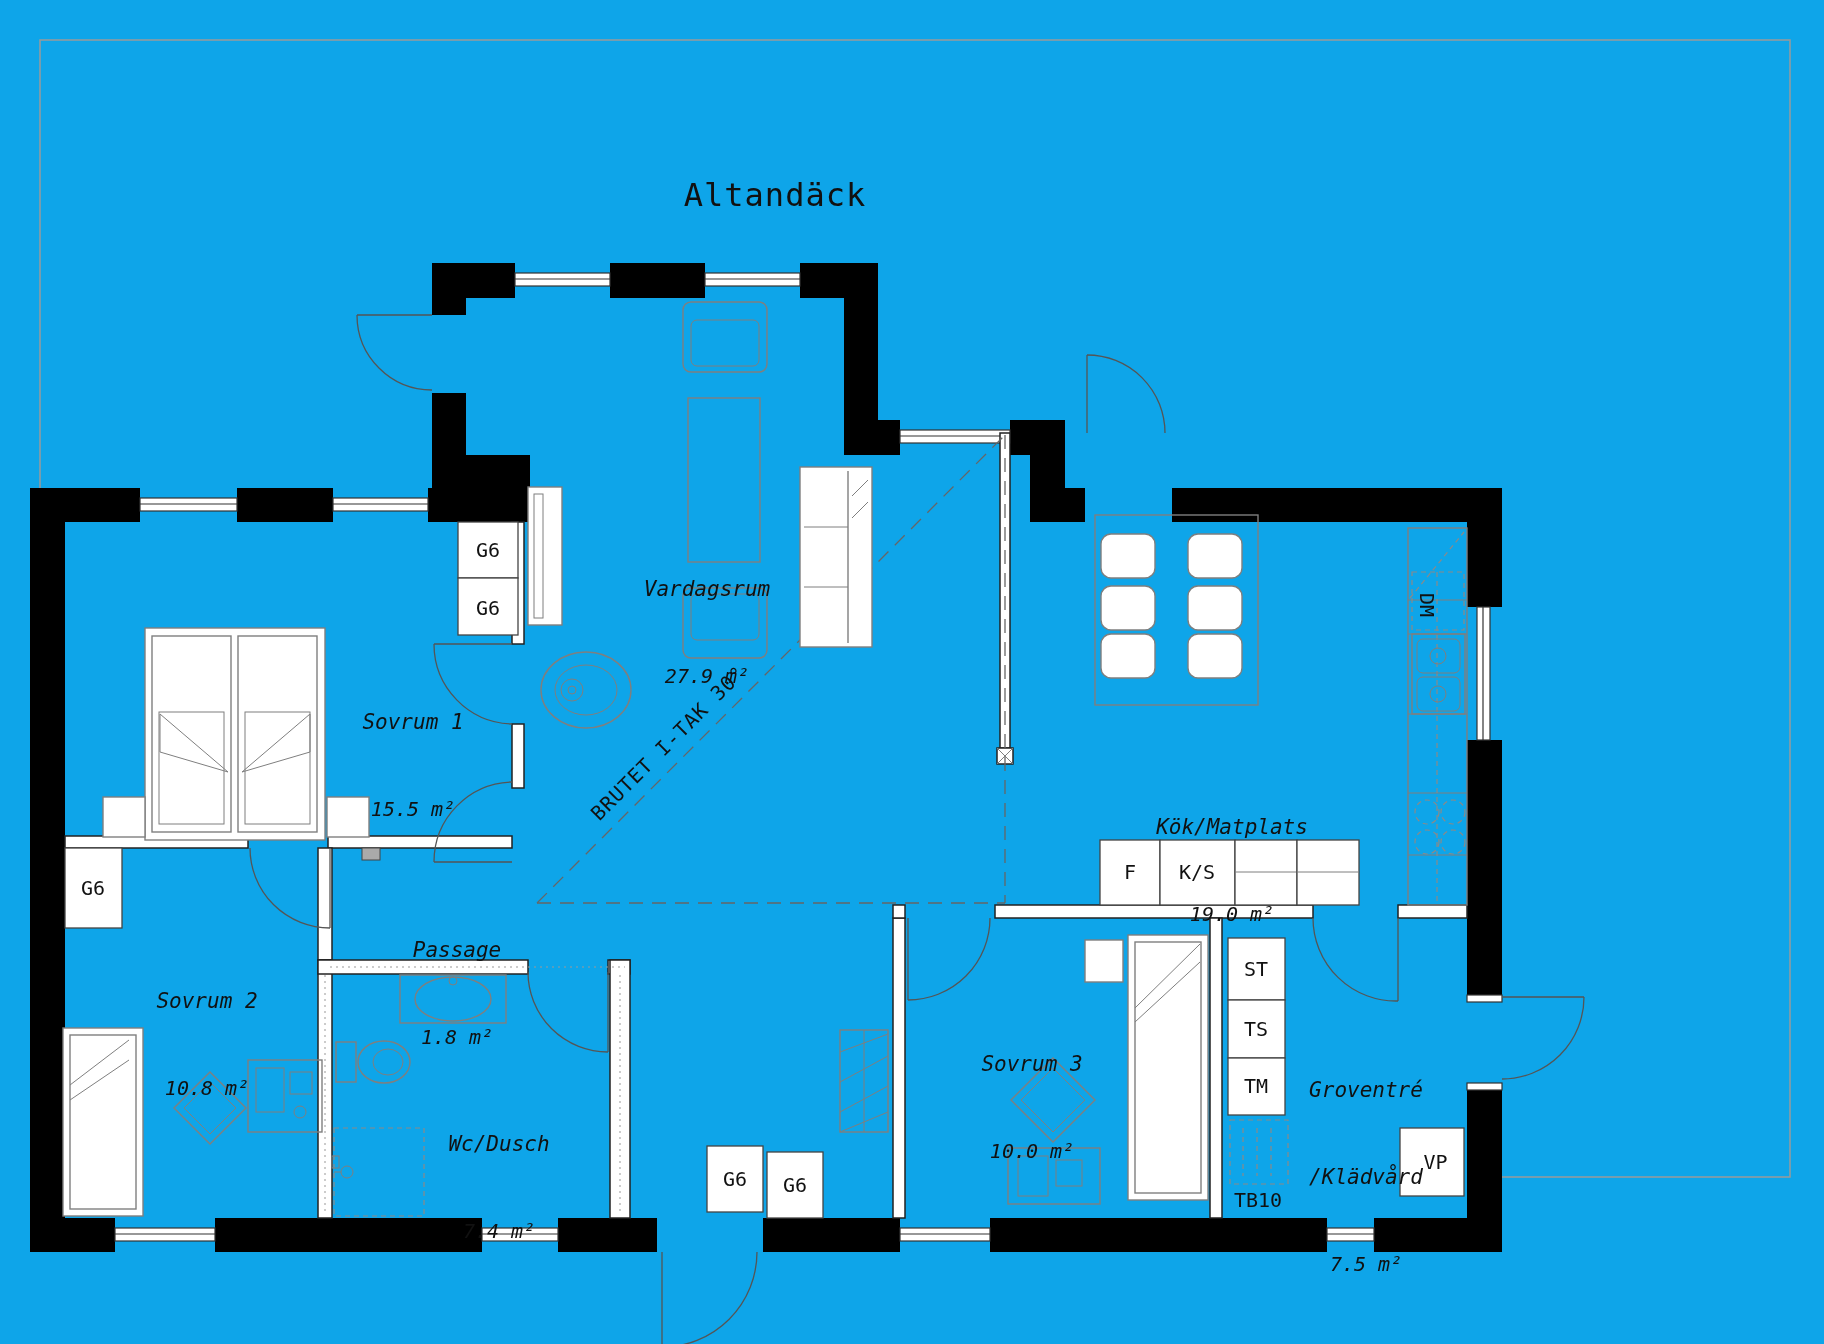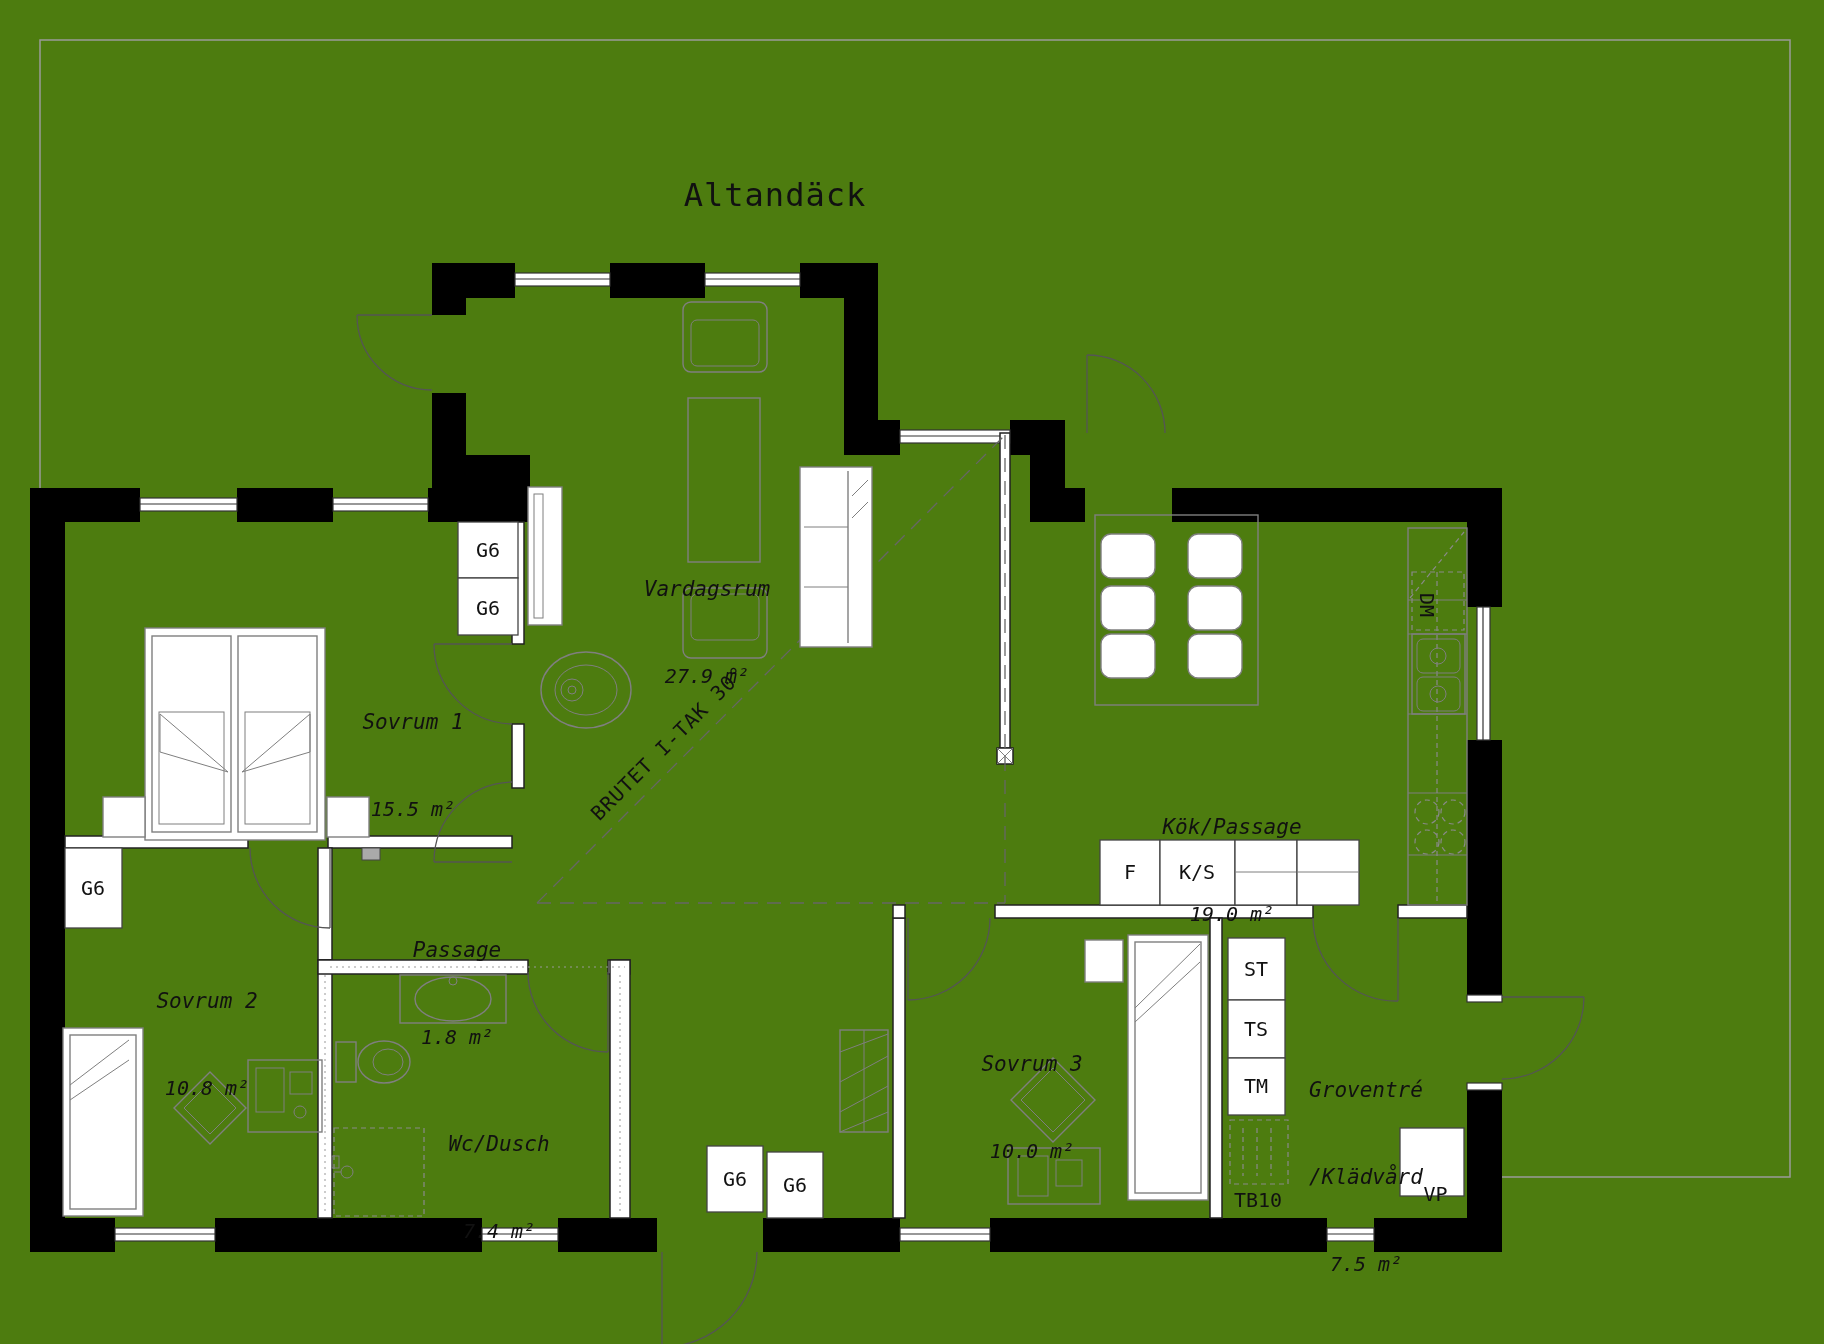--- a/index.html
+++ b/index.html
@@ -1,16 +1,16 @@
 <!DOCTYPE html>
 <html><head>
 <meta charset="utf-8">
 <style>
   html,body{margin:0;padding:0;background:#fff;}
-  #stage{position:relative;width:1824px;height:1344px;background:#4d7c0f;overflow:hidden;
+  #stage{position:relative;width:1824px;height:1344px;background:#0ea5e9;overflow:hidden;
          font-family:"DejaVu Sans Mono",monospace;}
   svg{position:absolute;left:0;top:0;}
   .lbl{position:absolute;color:#111;text-align:center;line-height:29px;font-size:21px;white-space:pre;font-style:italic;}
   .lbl .area{font-size:20px;}
   .fix{position:absolute;color:#111;text-align:center;font-size:20px;line-height:24px;white-space:pre;}
   .deck-lbl{position:absolute;color:#111;text-align:center;font-size:32px;letter-spacing:1px;white-space:pre;}
   .diag-lbl{position:absolute;color:#111;text-align:center;font-size:20px;white-space:pre;
             transform:rotate(-45deg);transform-origin:center center;letter-spacing:1px;}
   .rot90{transform:rotate(90deg);transform-origin:center center;}
   
@@ -322,21 +322,21 @@
 </div>
 <div class="lbl" style="left:389px;top:1072px;width:220px;">
   <div>Wc/Dusch</div>
   <div class="area">7.4 m²</div>
 </div>
 <div class="lbl" style="left:922px;top:992px;width:220px;">
   <div>Sovrum 3</div>
   <div class="area">10.0 m²</div>
 </div>
 <div class="lbl" style="left:1122px;top:755px;width:220px;">
-  <div>Kök/Passage</div>
+  <div>Kök/Matplats</div>
   <div class="area">19.0 m²</div>
 </div>
 <div class="lbl" style="left:1256px;top:1018px;width:220px;">
   <div>Groventré</div>
   <div>/Klädvård</div>
   <div class="area">7.5 m²</div>
 </div>
 
 <div class="diag-lbl" style="left:538px;top:731px;width:260px;">BRUTET I-TAK 30°</div>
 
@@ -345,15 +345,15 @@
 <div class="fix" style="left:63px;top:876px;width:60px;">G6</div>
 <div class="fix" style="left:705px;top:1167px;width:60px;">G6</div>
 <div class="fix" style="left:765px;top:1173px;width:60px;">G6</div>
 <div class="fix" style="left:1100px;top:860px;width:60px;">F</div>
 <div class="fix" style="left:1167px;top:860px;width:60px;">K/S</div>
 <div class="fix" style="left:1226px;top:957px;width:60px;">ST</div>
 <div class="fix" style="left:1226px;top:1017px;width:60px;">TS</div>
 <div class="fix" style="left:1226px;top:1074px;width:60px;">TM</div>
 <div class="fix" style="left:1218px;top:1188px;width:80px;">TB10</div>
 <div class="fix rot90" style="left:1397px;top:593px;width:60px;">DM</div>
-<div class="fix" style="left:1402px;top:1150px;width:67px;margin-top:32px;">VP</div>
+<div class="fix" style="left:1402px;top:1150px;width:67px;">VP</div>
 
 </div>
 
 </body></html>

